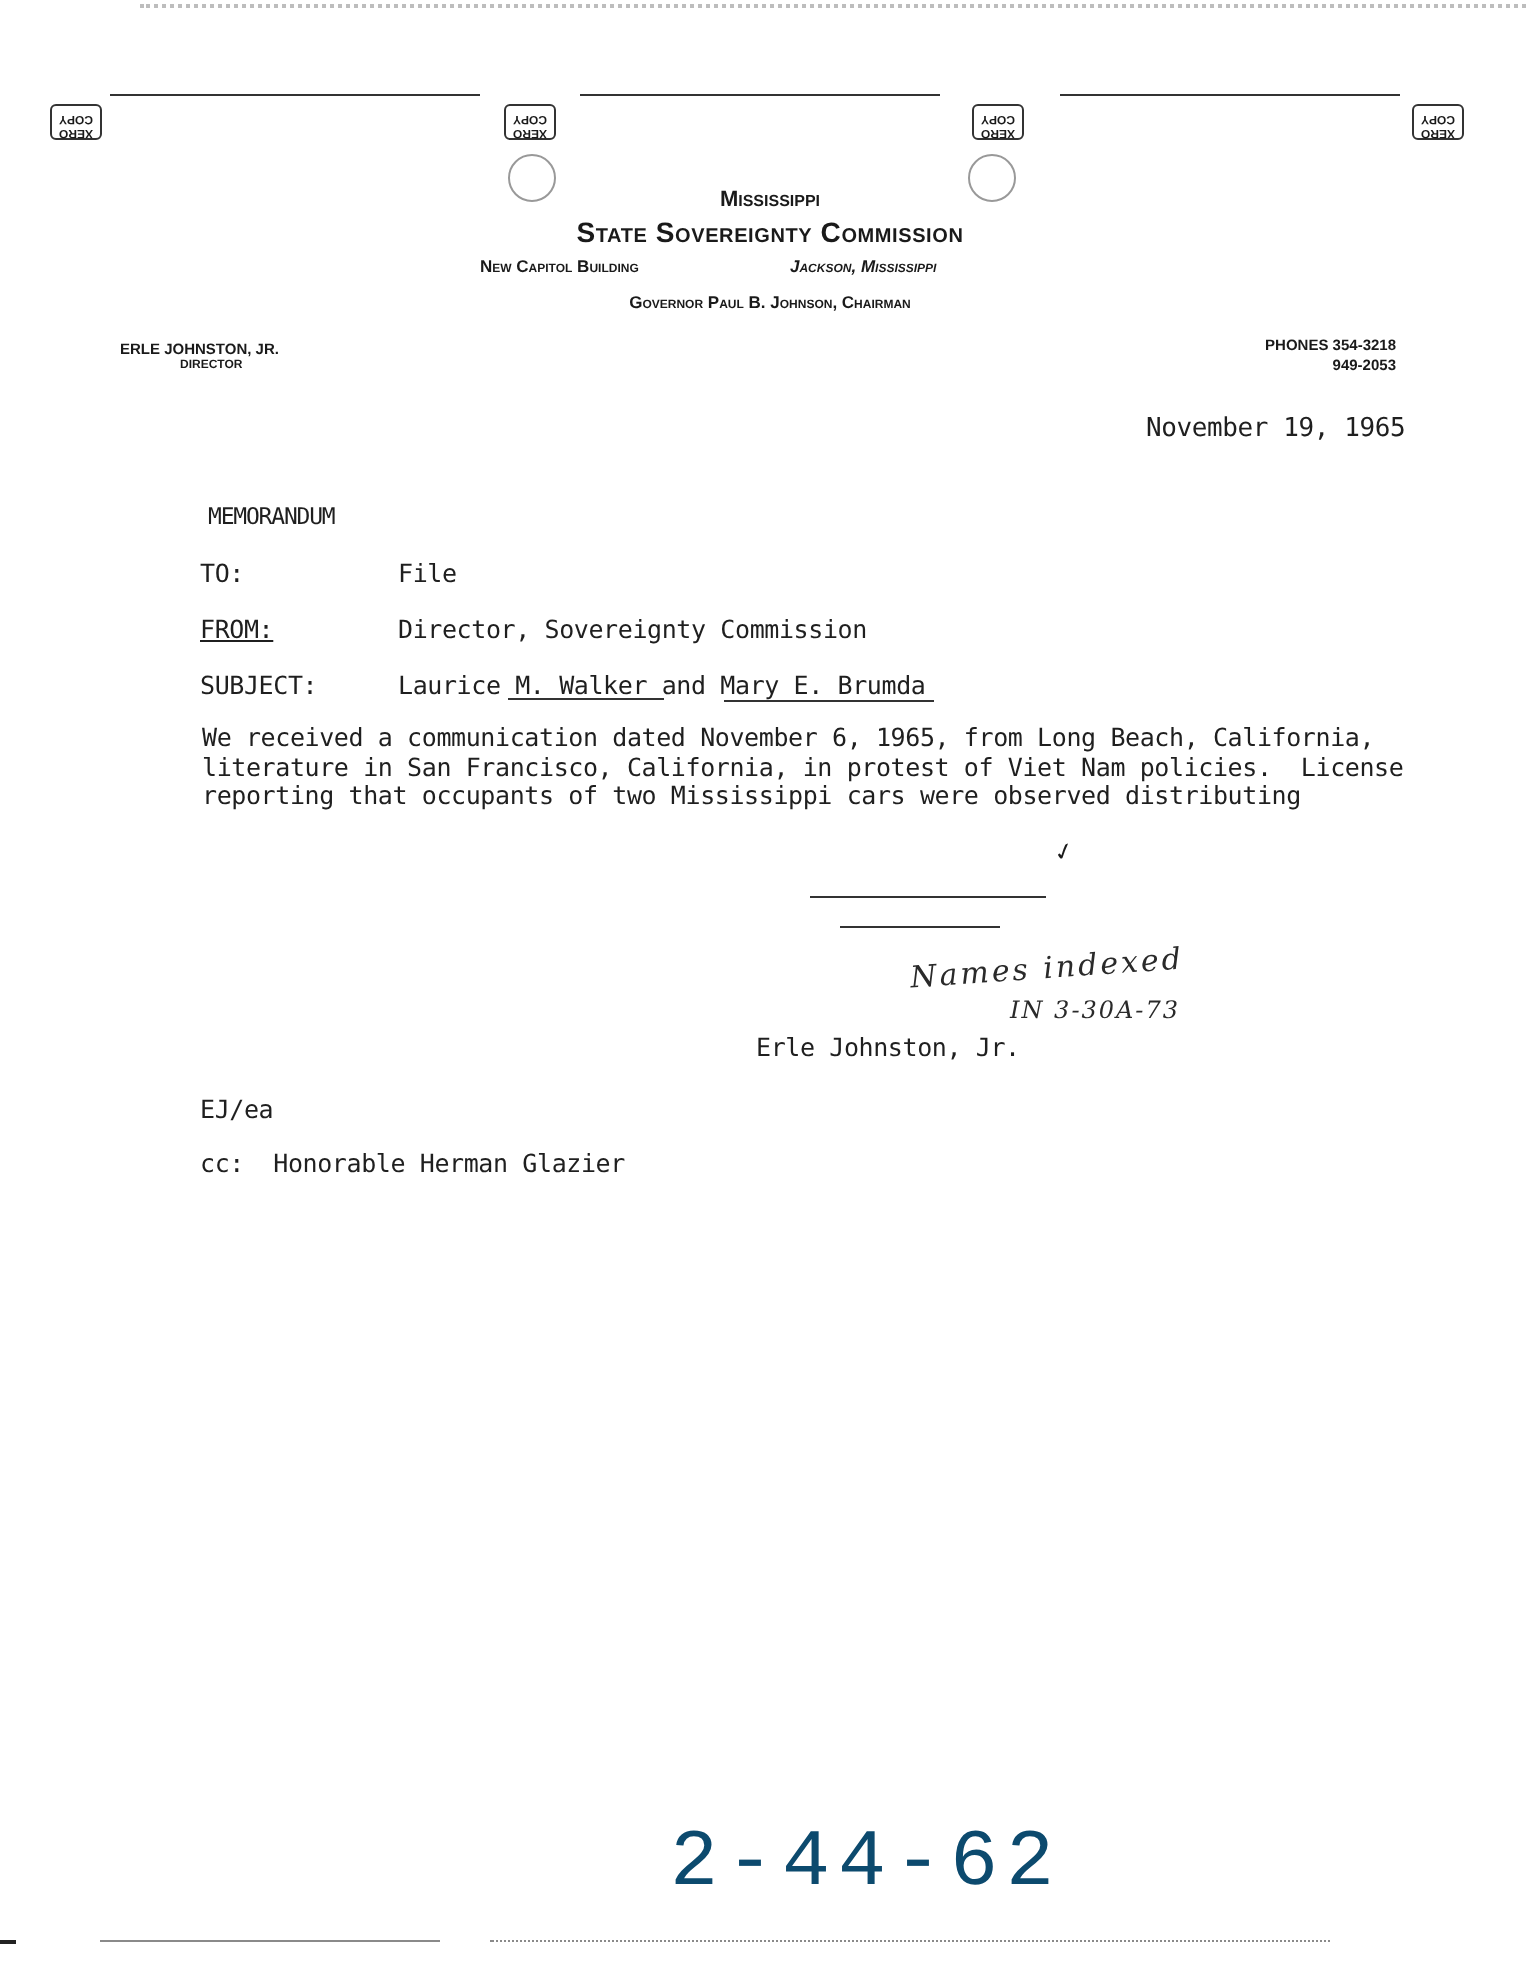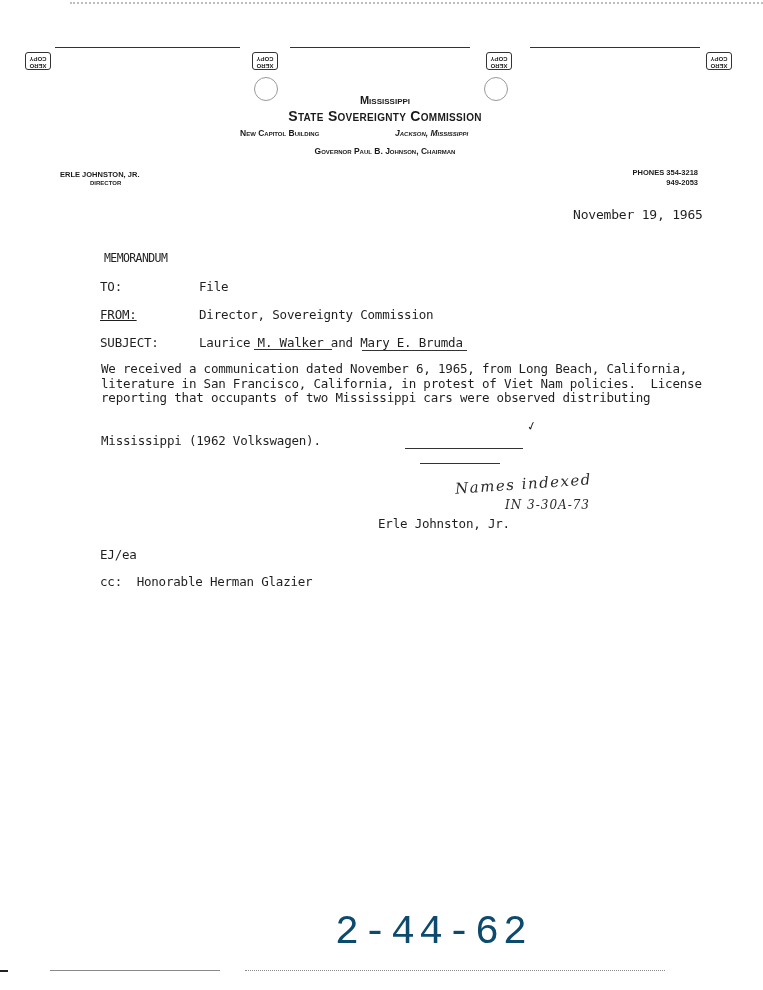--- a/index.html
+++ b/index.html
@@ -60,21 +60,20 @@
 
 <div class="abs" style="left:85px;top:362px;line-height:14.5px;margin-left:16px;">
   <div class="typed">We received a communication dated November 6, 1965, from Long Beach, California,</div>
   <div class="typed">literature in San Francisco, California, in protest of Viet Nam policies.  License</div>
   <div class="typed">reporting that occupants of two Mississippi cars were observed distributing</div>
 </div>
 
 <div class="abs" style="left:527px;top:419px;font-size:12px;transform:rotate(-15deg);">✓</div>
 
 <div class="abs" style="left:101px;top:434px;line-height:14.5px;">
-  <div class="typed">Mississippi (1962 Volkswagen).</div>
 </div>
 <div class="ul" style="left:405px;top:448px;width:118px;"></div>
 <div class="ul" style="left:420px;top:463px;width:80px;"></div>
 
 <div class="abs hand" style="left:455px;top:475px;font-size:15px;letter-spacing:1.5px;transform:rotate(-4deg);">Names indexed</div>
 <div class="abs hand" style="left:505px;top:498px;font-size:12px;letter-spacing:1px;">IN  3-30A-73</div>
 
 <div class="abs typed" style="left:378px;top:516px;">Erle Johnston, Jr.</div>
 
 <div class="abs typed" style="left:100px;top:547px;">EJ/ea</div>

